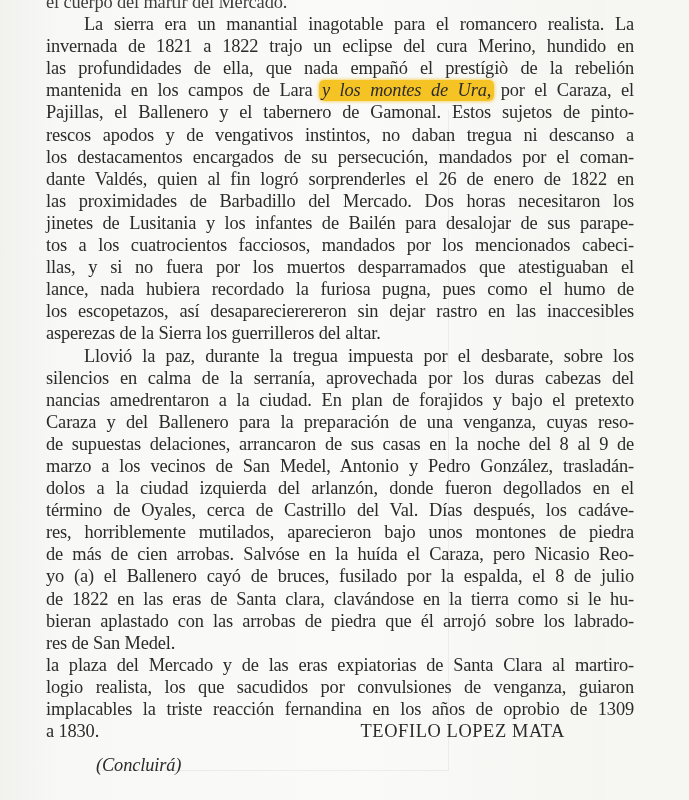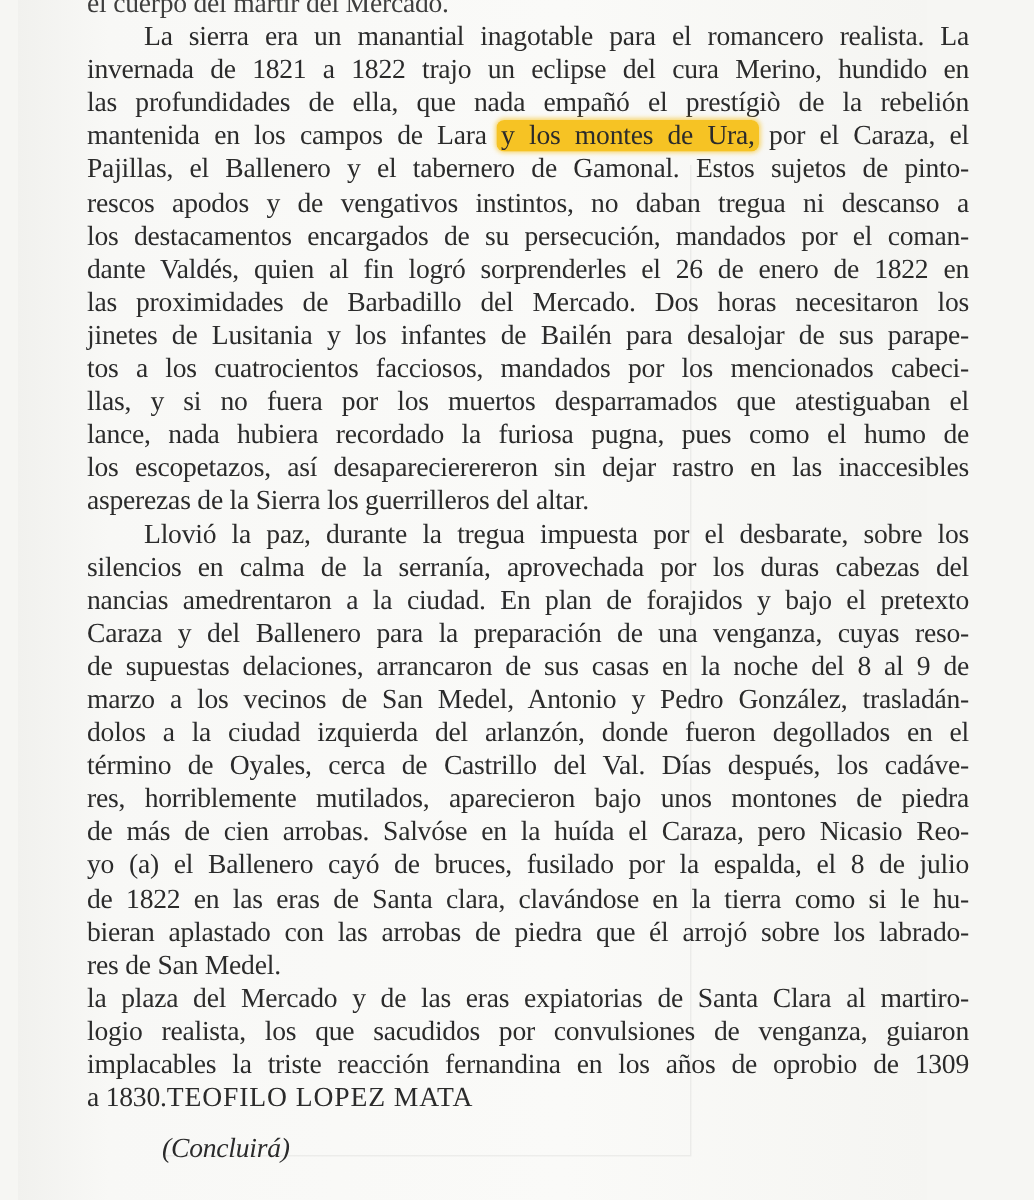--- a/index.html
+++ b/index.html
@@ -4,21 +4,21 @@
 <style>
   html, body { margin: 0; padding: 0; }
   body {
     width: 689px; height: 800px; overflow: hidden;
     background: #f6f6f3;
     font-family: "Liberation Serif", "DejaVu Serif", serif;
     color: #2b2b2b;
     position: relative;
   }
   .page {
-    position: absolute; left: 12px; top: 0; width: 606px; height: 800px;
+    position: absolute; left: 0; top: 0; width: 606px; height: 800px;
     background: linear-gradient(90deg, #f1f1ee 0%, #f8f8f6 10%, #fafaf8 60%, #f5f5f2 100%);
   }
   .bleed {
     position: absolute; left: 98px; top: 110px; width: 350px; height: 660px;
     border-right: 1px solid rgba(0,0,0,0.05);
     border-bottom: 1px solid rgba(0,0,0,0.05);
   }
   .text-block {
     position: absolute; left: 46px; top: -9px; width: 588px;
     font-size: 18.4px; line-height: 22.1px;
@@ -30,22 +30,23 @@
     height: 22.1px;
   }
   .line.last { text-align-last: left; }
   .line.indent { padding-left: 38px; }
   .hl {
     background: #f6c324;
     border-radius: 5px;
     padding: 0 3px 1px 3px;
     margin: 4px -3px;
     box-shadow: 0 0 3px 1px rgba(246,195,36,0.6);
+    font-style: italic;
   }
-  .sig-line { display: flex; width: 535px; }
+  .sig-line { display: flex; justify-content: space-between; width: 535px; }
   .signature { letter-spacing: 0.6px; margin-right: 16px; }
   .concluira { font-style: italic; padding-left: 50px; margin-top: 12px; }
   .top-cut { opacity: 0.9; }
 </style>
 </head>
 <body>
 
 <div class="page">
   <div class="bleed"></div>
 

